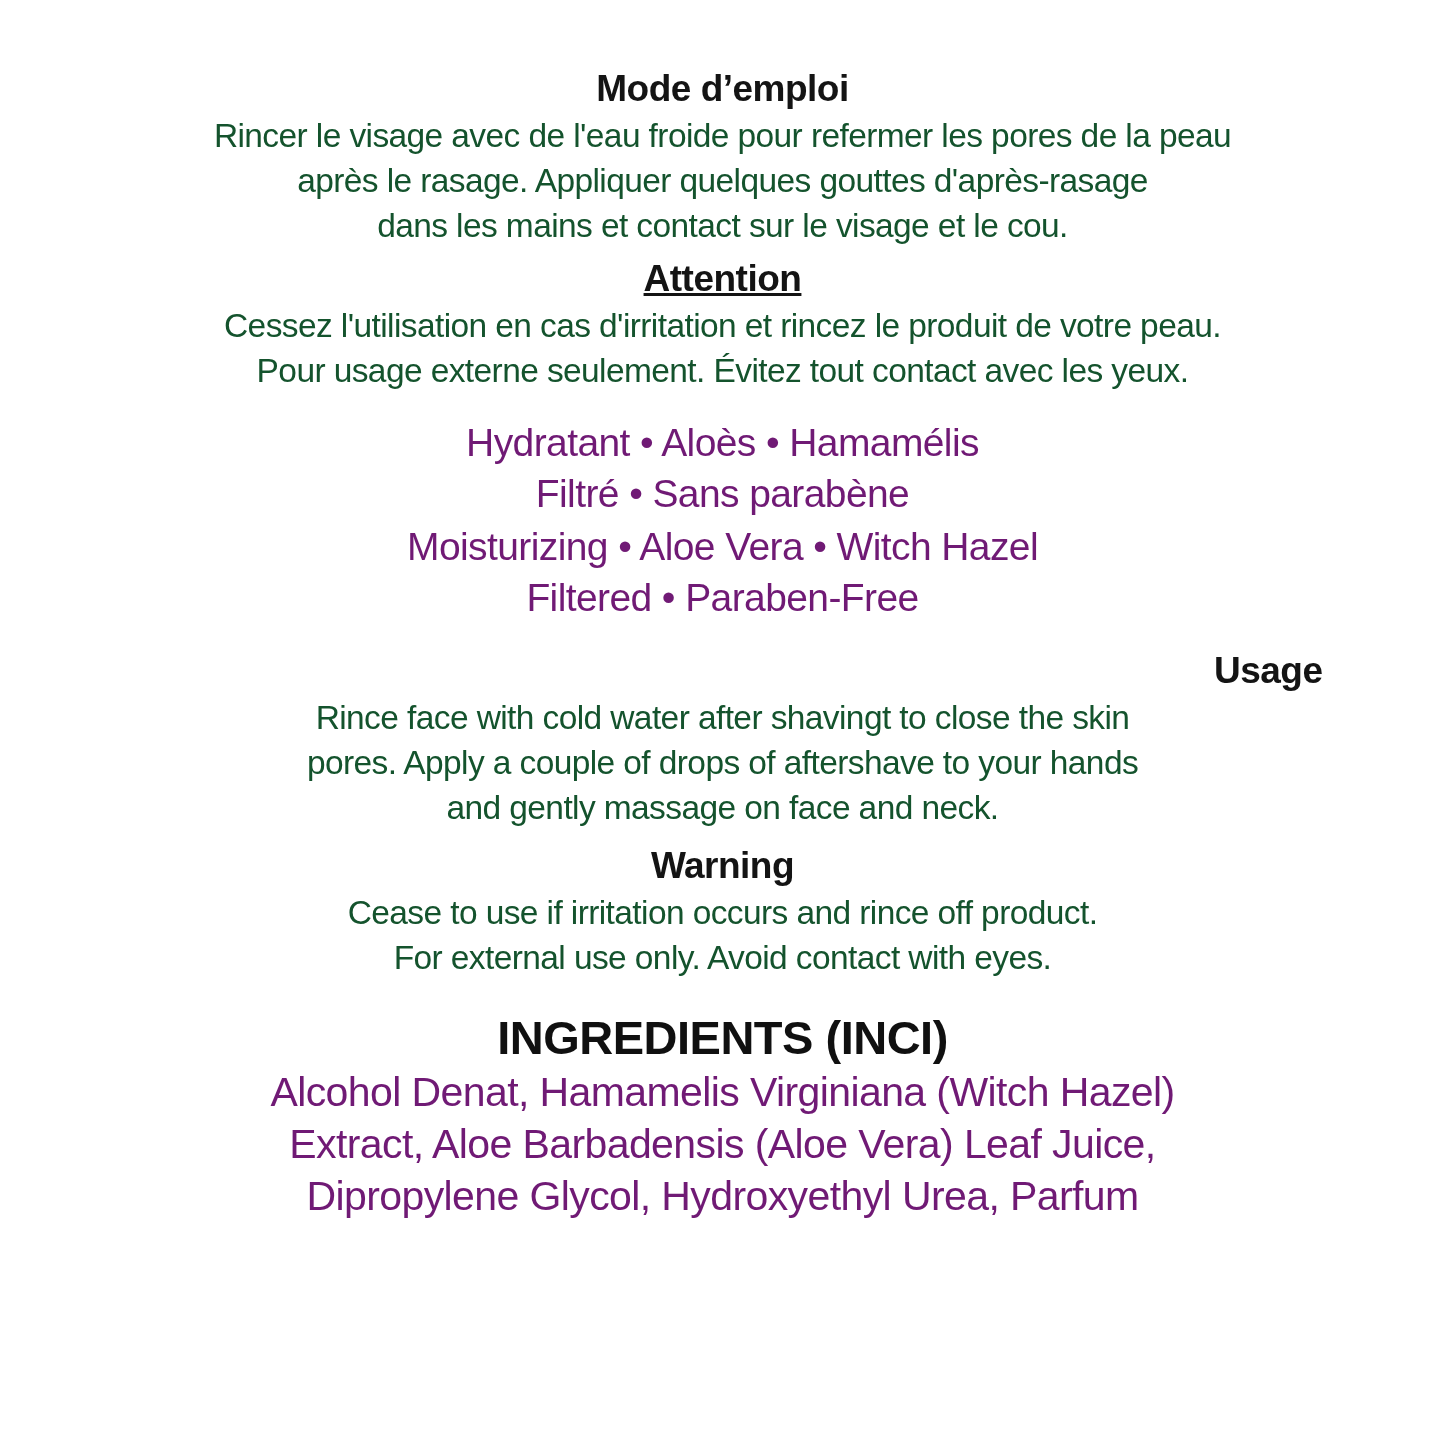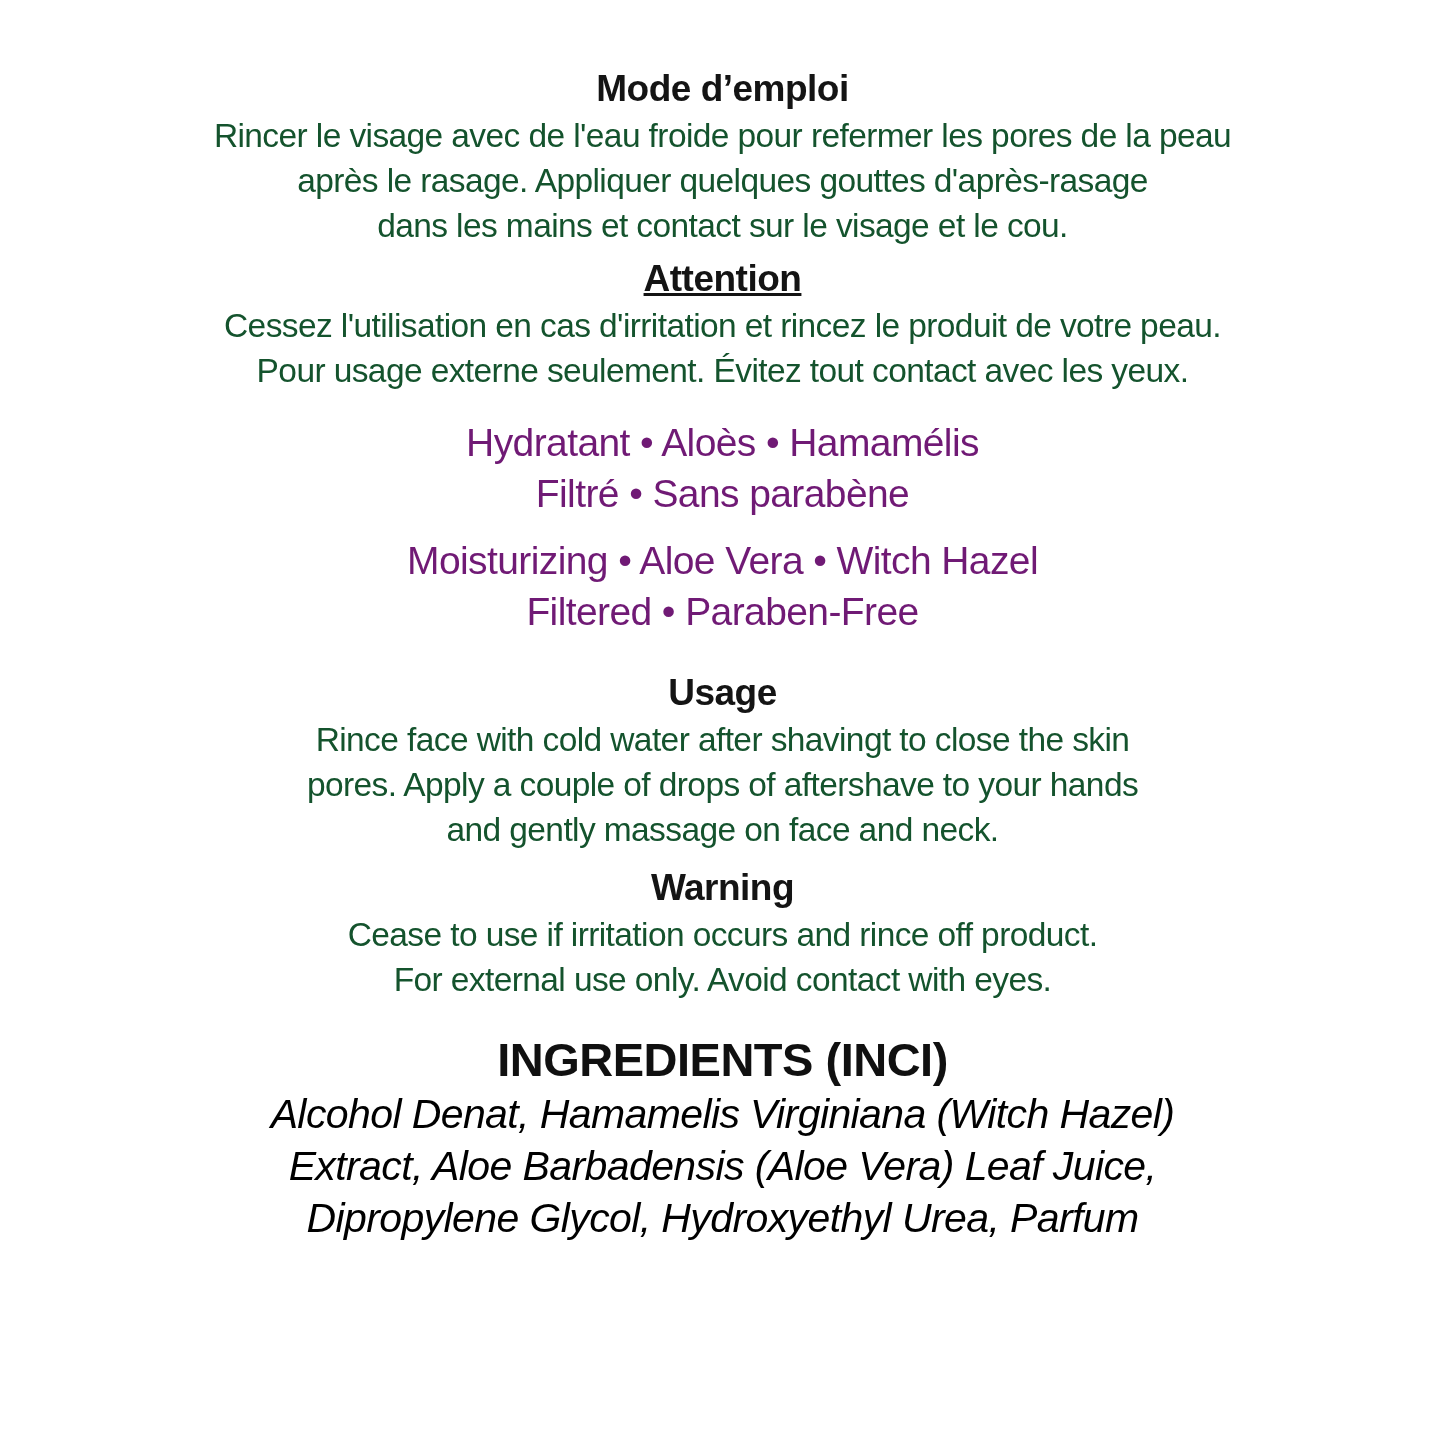--- a/index.html
+++ b/index.html
@@ -42,28 +42,27 @@
   .heading-lg {
     font-size: 47px;
     font-weight: 700;
     line-height: 56px;
     color: #101010;
     letter-spacing: -0.5px;
   }
   .ingredients-text {
     font-size: 41px;
     line-height: 52px;
-    color: #000000;
+    color: #701a75;
     letter-spacing: -0.6px;
-    font-style: italic;
   }
   .mt-attention { margin-top: 7px; text-decoration: underline; }
   .mt-features-fr { margin-top: 24px; }
-  .mt-features-en { margin-top: 16px; }
-  .mt-usage { margin-top: 32px; }
+  .mt-features-en { margin-top: 2px; }
+  .mt-usage { margin-top: 24px; text-align: right; }
   .mt-warning { margin-top: 12px; }
   .mt-ingredients { margin-top: 30px; }
 </style>
 </head>
 <body>
 
 <div class="label-panel">
 
   <div class="heading-sm">Mode d’emploi</div>
   <div class="body-text">Rincer le visage avec de l'eau froide pour refermer les pores de la peau</div>

